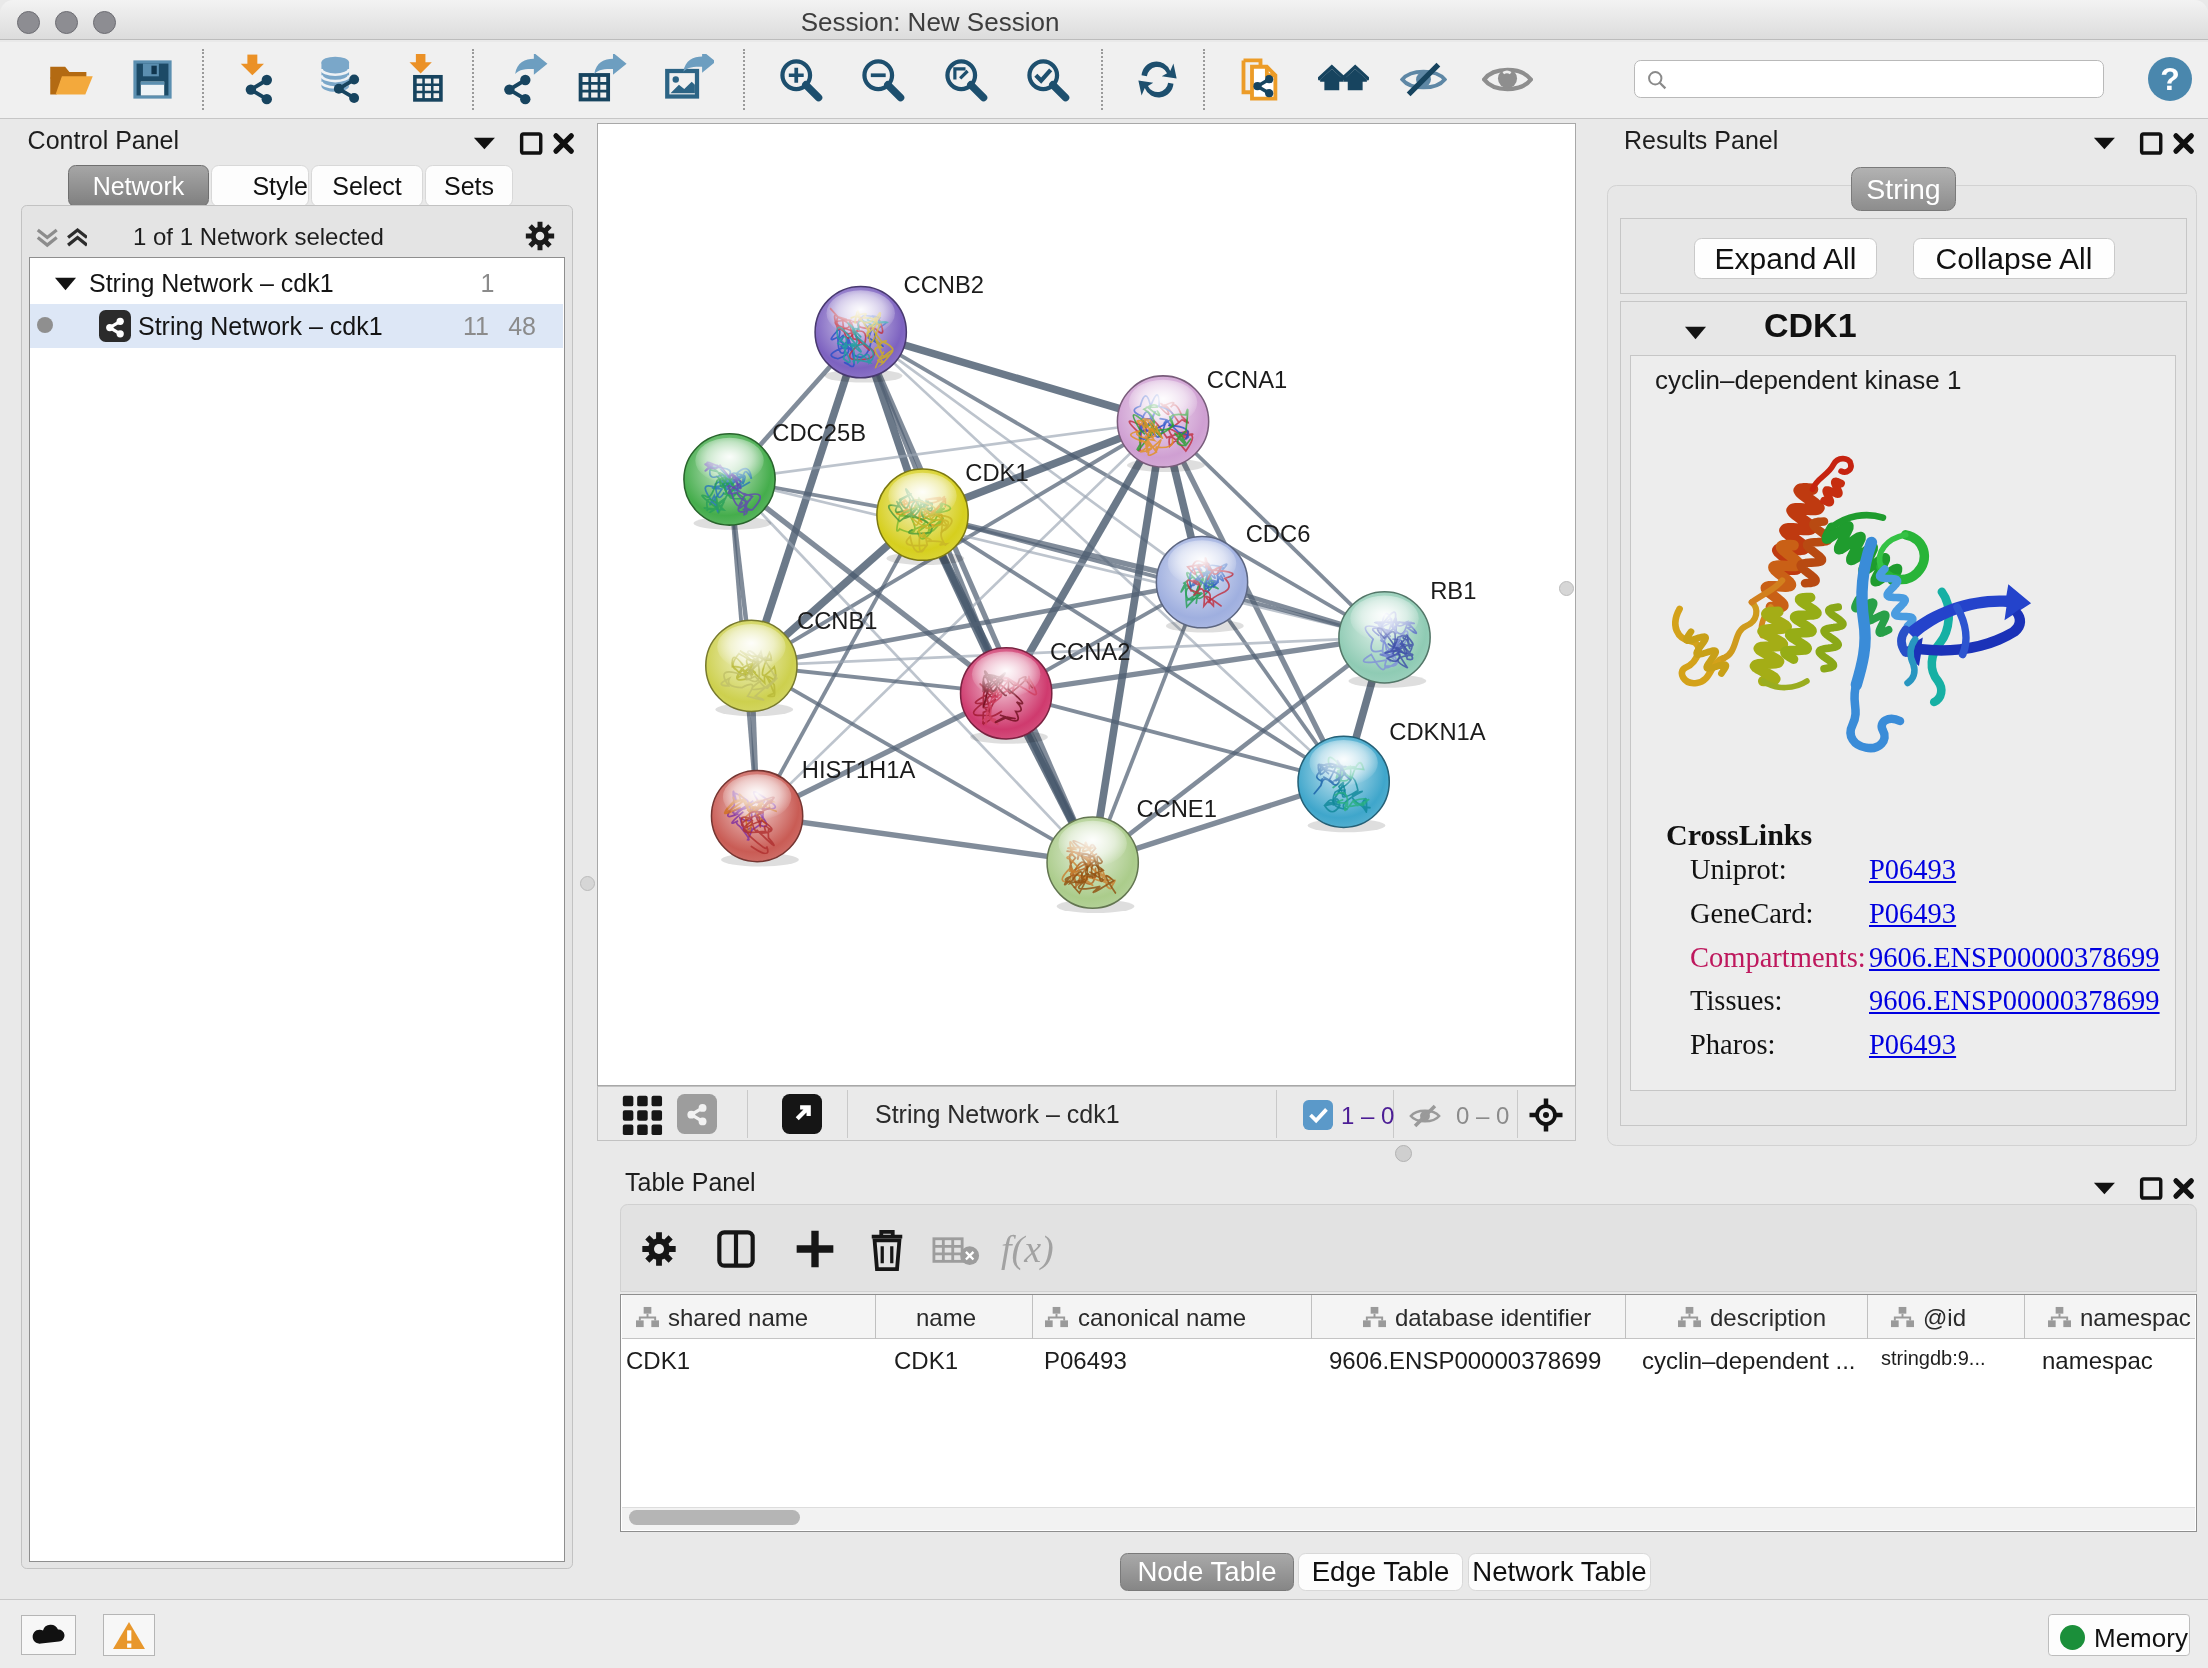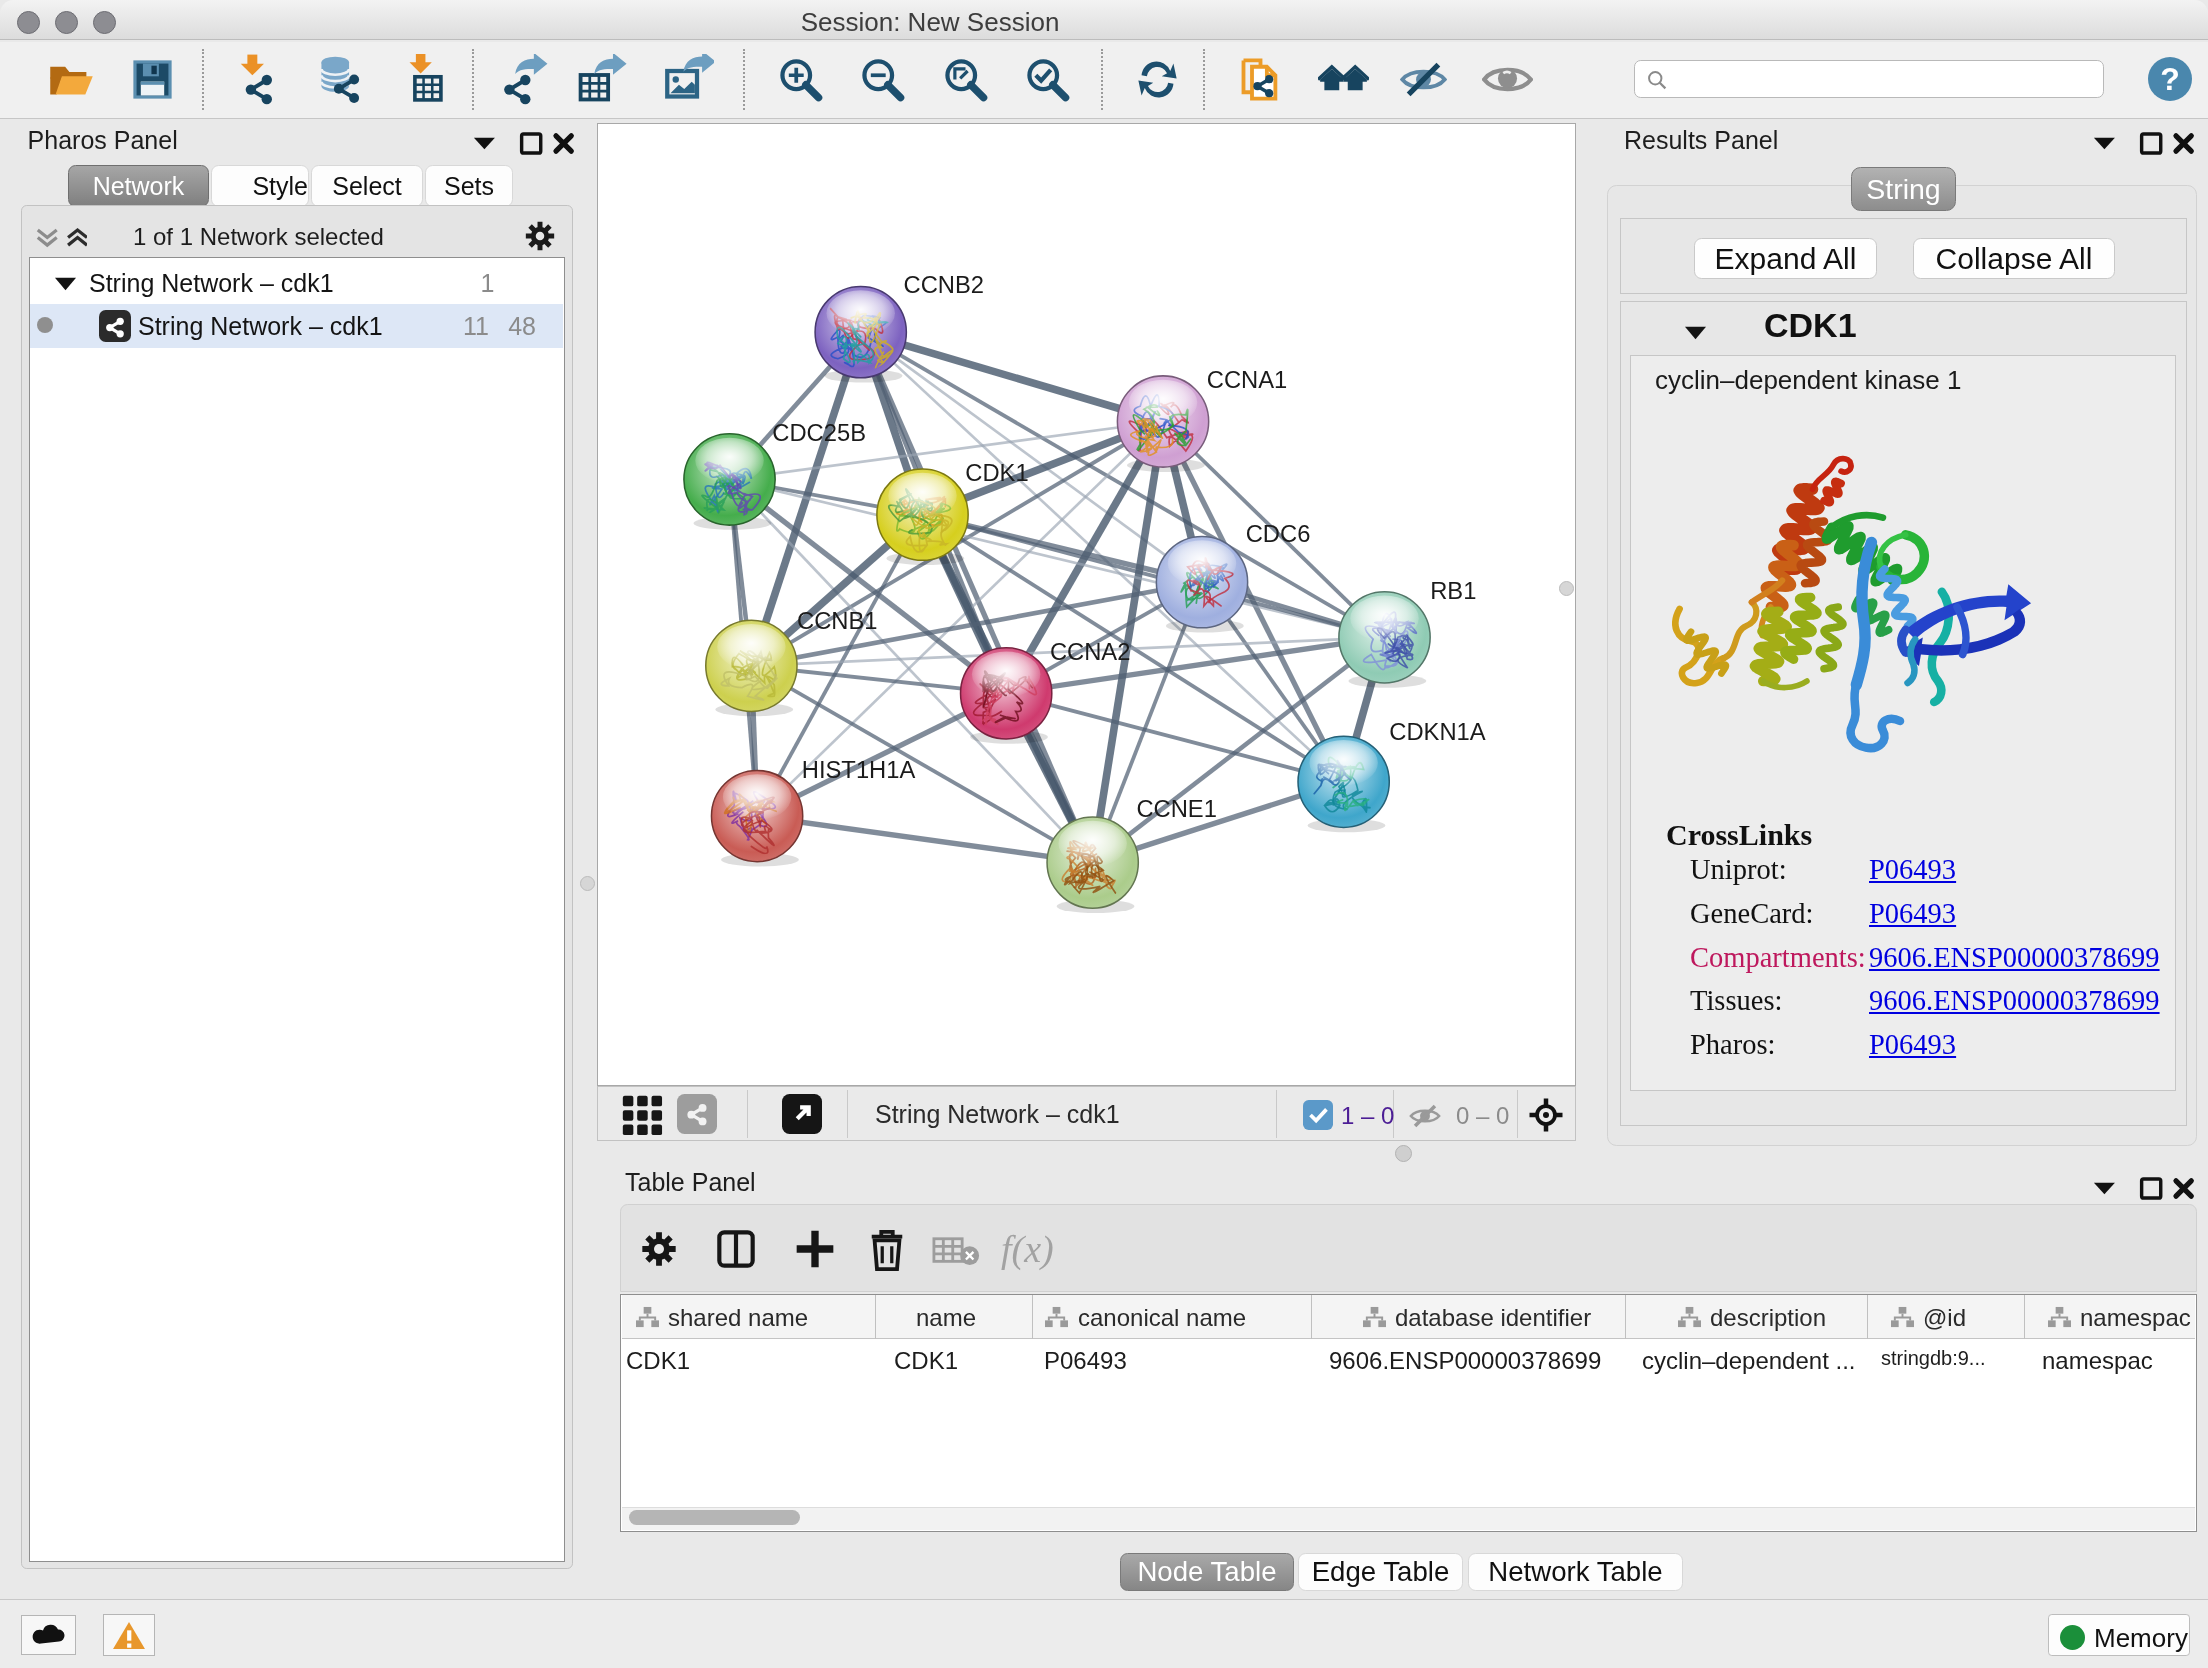--- a/index.html
+++ b/index.html
@@ -153,21 +153,21 @@
     <path d="M20 18 a6 6 0 0 1 7 0" stroke="#eee" stroke-width="2.5" fill="none"></path>
   </svg>
 <div style="position:absolute;left:1634px;top:60px;width:470px;height:38px;background:#fff;border:1.9px solid #b9b9b9;border-radius:6.7px"></div>
 <svg style="position:absolute;left:1644px;top:67px" width="27" height="27" viewBox="0 0 48 48">
     <circle cx="20" cy="20" r="11" fill="none" stroke="#8a8a8a" stroke-width="3.5"></circle>
     <path d="M28 28 38 38" stroke="#8a8a8a" stroke-width="4"></path>
   </svg>
 <div style="position:absolute;left:2148px;top:57px;width:44px;height:44px;border-radius:50%;background:#4a87ad"></div>
 <div style="position:absolute;left:2148px;top:57px;width:44px;height:44px;text-align:center;font-size:32px;font-weight:bold;color:#fff;line-height:44px">?</div>
 <div class="abs" style="left:0;top:121px;width:2208px;height:1547px;background:#e9e9e9"></div>
-<div class="abs panel-title" style="left:27.6px;top:126px">Pharos Panel</div>
+<div class="abs panel-title" style="left:27.6px;top:126px">Control Panel</div>
 <svg style="position:absolute;left:472px;top:131px" width="105" height="25" viewBox="0 0 110 26">
     <path d="M2 7 L24 7 L13 19z" fill="#111"></path>
     <rect x="52" y="3" width="20" height="20" fill="none" stroke="#111" stroke-width="3.6" rx="2"></rect>
     <path d="M88 5 L104 21 M104 5 L88 21" stroke="#111" stroke-width="5.5" stroke-linecap="round"></path>
   </svg>
 <div class="abs" style="left:68px;top:165px;width:141px;height:42px;background:linear-gradient(#a6a6a6,#7f7f7f);color:#fff;border:1px solid #6f6f6f;border-radius:7.6px;text-align:center;font-size:25px;line-height:40px">Network</div>
 <div class="abs" style="left:211px;top:165px;width:98px;height:42px;background:#fdfdfd;color:#101010;border:1px solid #d8d8d8;border-radius:7.6px;text-align:right;font-size:25px;line-height:40px">Style</div>
 <div class="abs" style="left:311px;top:165px;width:112px;height:42px;background:#fdfdfd;color:#101010;border:1px solid #d8d8d8;border-radius:7.6px;text-align:center;font-size:25px;line-height:40px">Select</div>
 <div class="abs" style="left:425px;top:165px;width:88px;height:42px;background:#fdfdfd;color:#101010;border:1px solid #d8d8d8;border-radius:7.6px;text-align:center;font-size:25px;line-height:40px">Sets</div>
 <div class="abs" style="left:21px;top:205px;width:552px;height:1364px;background:#e4e4e4;border:1px solid #c2c2c2;border-radius:5.7px"></div>
@@ -731,21 +731,21 @@
 <div class="abs" style="left:894px;top:1347px;font-size:24px;color:#1d1d1d">CDK1</div>
 <div class="abs" style="left:1044px;top:1347px;font-size:24px;color:#1d1d1d">P06493</div>
 <div class="abs" style="left:1329px;top:1347px;font-size:24px;color:#1d1d1d">9606.ENSP00000378699</div>
 <div class="abs" style="left:1642px;top:1347px;font-size:24px;color:#1d1d1d">cyclin–dependent ...</div>
 <div class="abs" style="left:1881px;top:1347px;font-size:20px;color:#1d1d1d">stringdb:9...</div>
 <div class="abs" style="left:2042px;top:1347px;font-size:24px;color:#1d1d1d">namespac</div>
 <div class="abs" style="left:622px;top:1507px;width:1573px;height:23px;background:#f2f2f2;border-top:1px solid #ddd"></div>
 <div class="abs" style="left:629px;top:1510px;width:171px;height:15px;border-radius:7.6px;background:#b5b5b5"></div>
 <div class="abs" style="left:1120px;top:1553px;width:174px;height:38px;background:linear-gradient(#a9a9a9,#868686);color:#fff;border:1px solid #7a7a7a;border-radius:7.6px;font-size:27.6px;text-align:center;line-height:36px">Node Table</div>
 <div class="abs" style="left:1298px;top:1553px;width:165px;height:38px;background:#fdfdfd;color:#101010;border:1px solid #d8d8d8;border-radius:7.6px;font-size:27.6px;text-align:center;line-height:36px">Edge Table</div>
-<div class="abs" style="left:1468px;top:1553px;width:215px;height:38px;background:#fdfdfd;color:#101010;border:1px solid #d8d8d8;border-radius:7.6px;font-size:27.6px;text-align:center;line-height:36px">Network Table</div>
+<div class="abs" style="left:1468px;top:1553px;width:183px;height:38px;background:#fdfdfd;color:#101010;border:1px solid #d8d8d8;border-radius:7.6px;font-size:27.6px;text-align:center;line-height:36px">Network Table</div>
 <div class="abs" style="left:0;top:1599px;width:2208px;height:69px;background:#ececec;border-top:1.9px solid #c8c8c8"></div>
 <div class="abs" style="left:21px;top:1615px;width:55px;height:40px;background:#f7f7f7;border:1.9px solid #b5b5b5"></div>
 <svg class="abs" style="left:31px;top:1621px" width="38" height="27" viewBox="0 0 38 26">
     <path d="M10 22 a7 7 0 1 1 2-13 a8 8 0 0 1 15-1 a6 6 0 0 1 1 12z" fill="#111"></path>
   </svg>
 <div class="abs" style="left:103px;top:1614px;width:52px;height:42px;background:#f7f7f7;border:1.9px solid #b5b5b5"></div>
 <svg class="abs" style="left:112px;top:1620px" width="34" height="31" viewBox="0 0 36 33">
     <path d="M18 2 L35 31 H1z" fill="#e8972c"></path>
     <rect x="16" y="11" width="4.5" height="11" fill="#fff"></rect>
     <rect x="16" y="25" width="4.5" height="4.5" fill="#fff"></rect>

